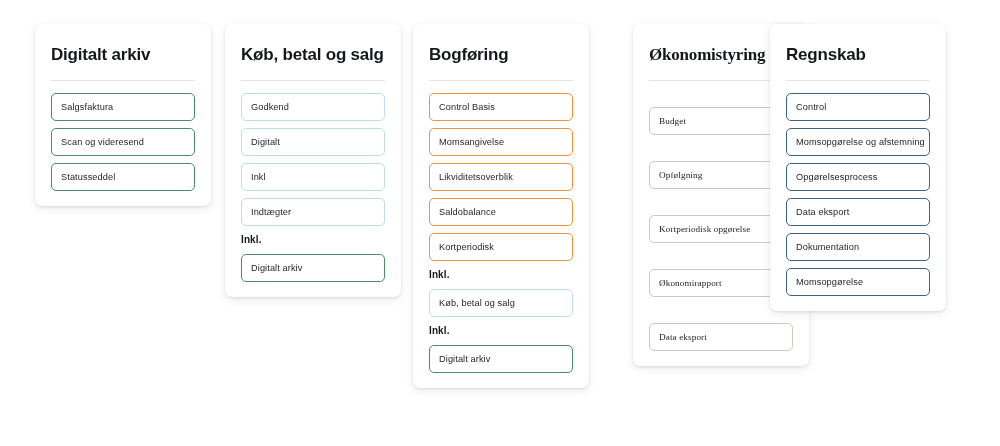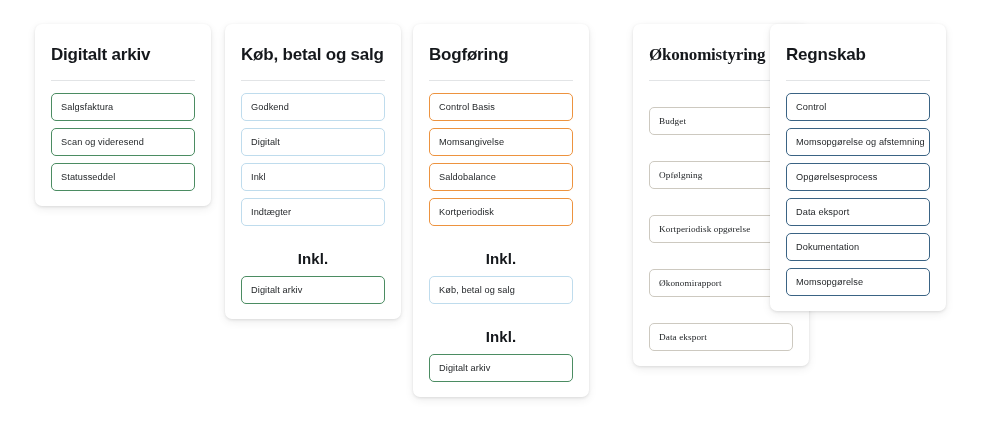--- a/index.html
+++ b/index.html
@@ -60,25 +60,25 @@
     margin-bottom: 7px;
     font-size: 9.2px;
     color: #1d2023;
     letter-spacing: 0.1px;
     white-space: nowrap;
     overflow: hidden;
   }
   .item:last-child { margin-bottom: 0; }
 
   .inkl {
-    text-align: center;
-    font-size: 15px;
+    text-align: left;
+    font-size: 10px;
     font-weight: bold;
     color: #15181c;
-    margin: 24px 0 9px 0;
+    margin: 8px 0 9px 0;
     letter-spacing: 0.1px;
   }
 
   
   .acc-green      { border-color: #4b8c62; }
   .acc-lightblue  { border-color: #bfdced; }
   .acc-orange     { border-color: #ed933f; }
   .acc-taupe      { border-color: #cdc9c0; margin-top: 26px; }
   .acc-darkblue   { border-color: #3a6384; }
 </style>
@@ -106,20 +106,21 @@
       </div>
       <div class="inkl">Inkl.</div>
       <div class="item acc-green">Digitalt arkiv</div>
     </div>
     <div class="card" style="left: 413px; width: 176px;">
       <div class="card-title">Bogføring</div>
       <div class="divider"></div>
       <div>
         <div class="item acc-orange">Control Basis</div>
         <div class="item acc-orange">Momsangivelse</div>
+        <div class="item acc-orange">Likviditetsoverblik</div>
         <div class="item acc-orange">Saldobalance</div>
         <div class="item acc-orange">Kortperiodisk</div>
       </div>
       <div class="inkl">Inkl.</div>
       <div class="item acc-lightblue">Køb, betal og salg</div>
       <div class="inkl">Inkl.</div>
       <div class="item acc-green">Digitalt arkiv</div>
     </div>
     <div class="card" style="left: 633px; width: 176px; font-family: Liberation Serif, serif;">
       <div class="card-title">Økonomistyring</div>

